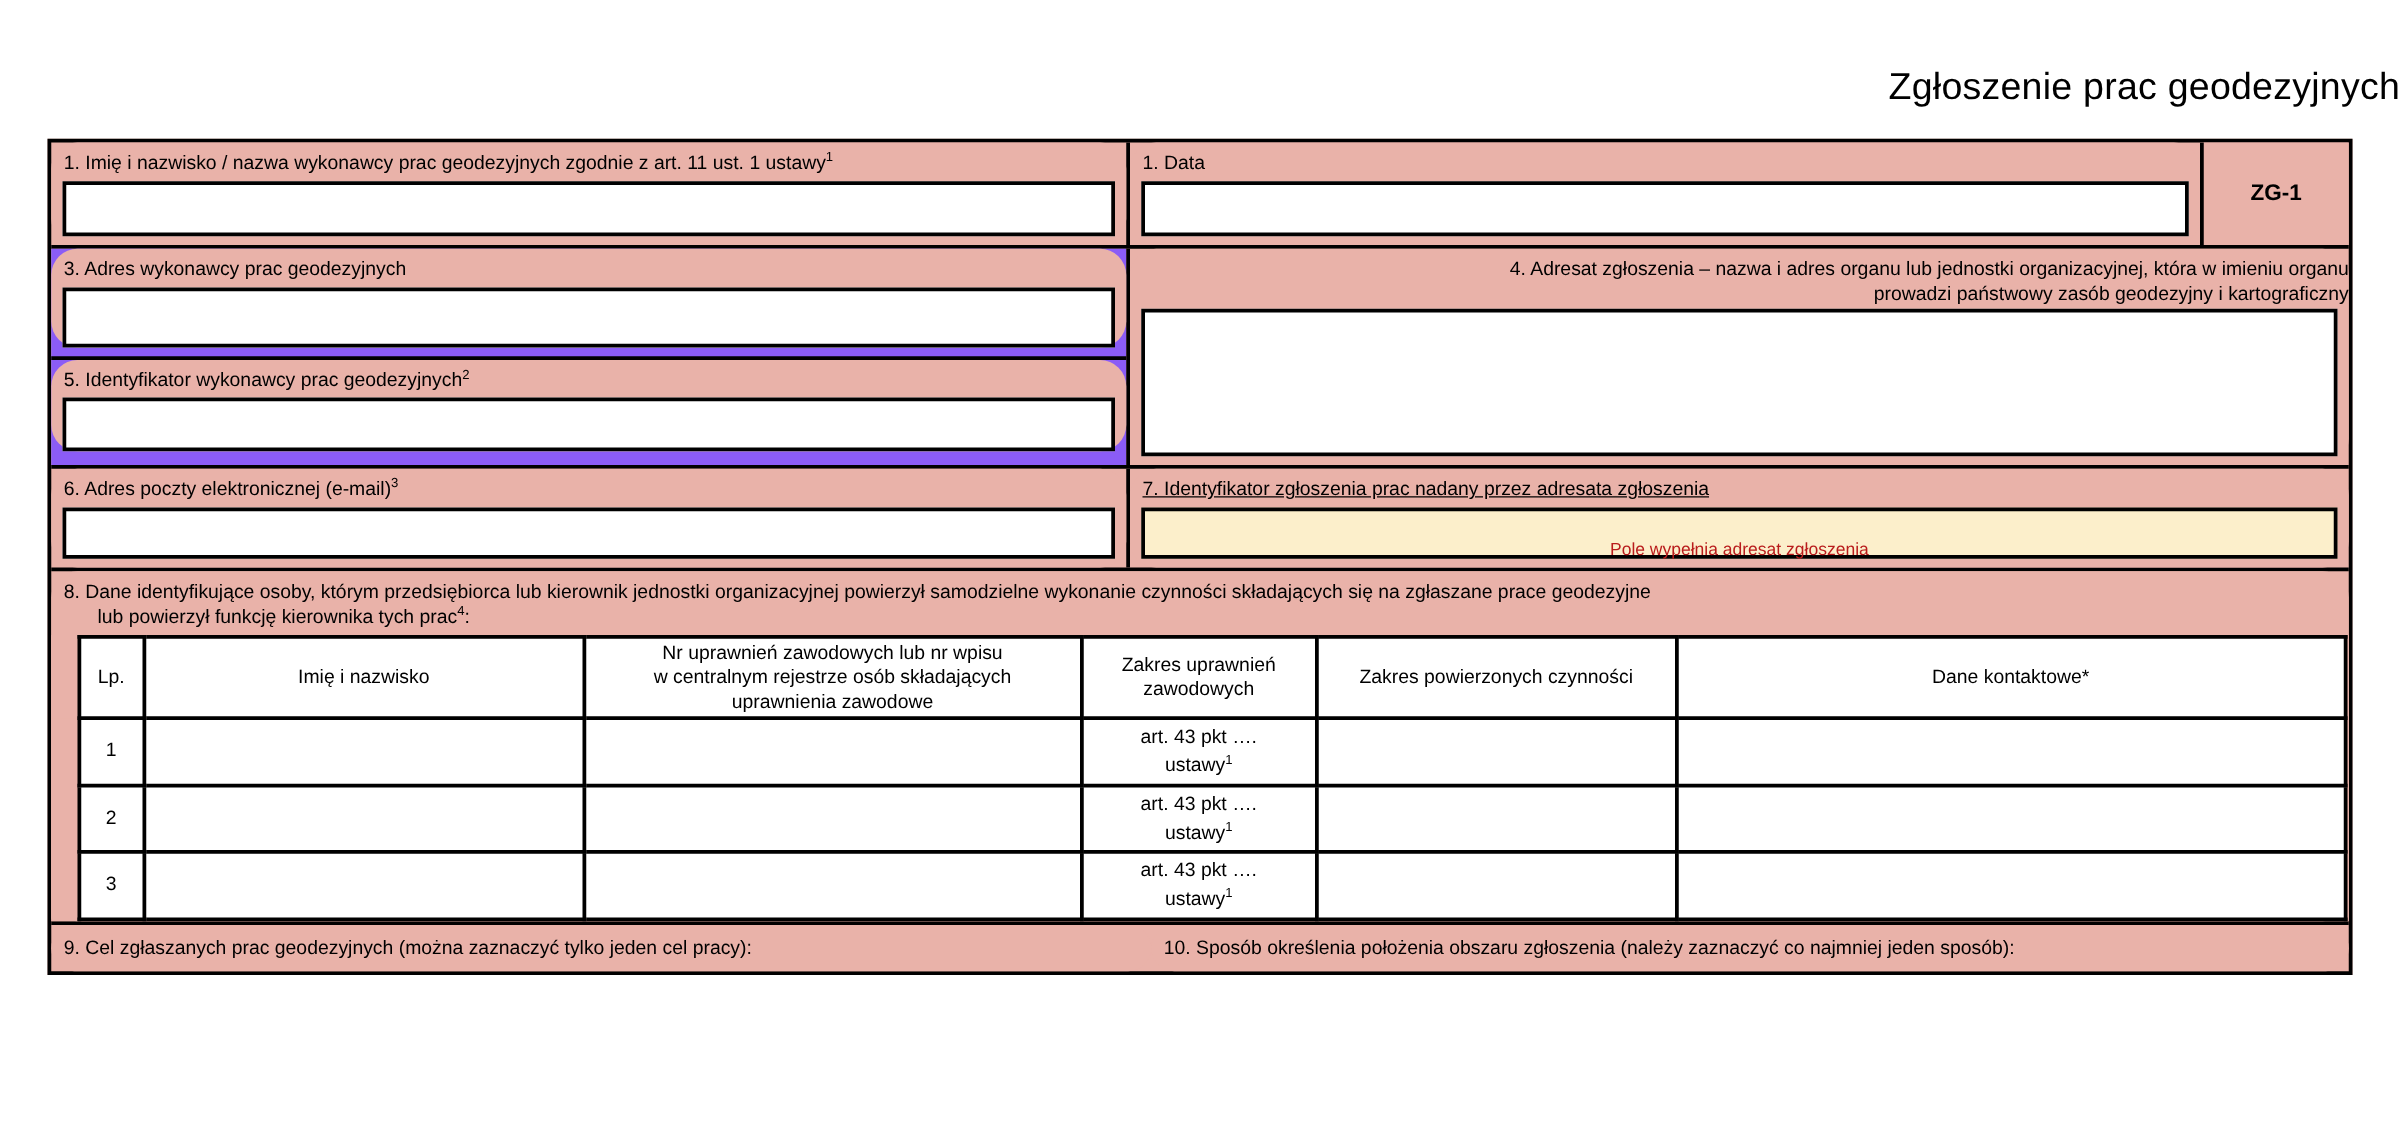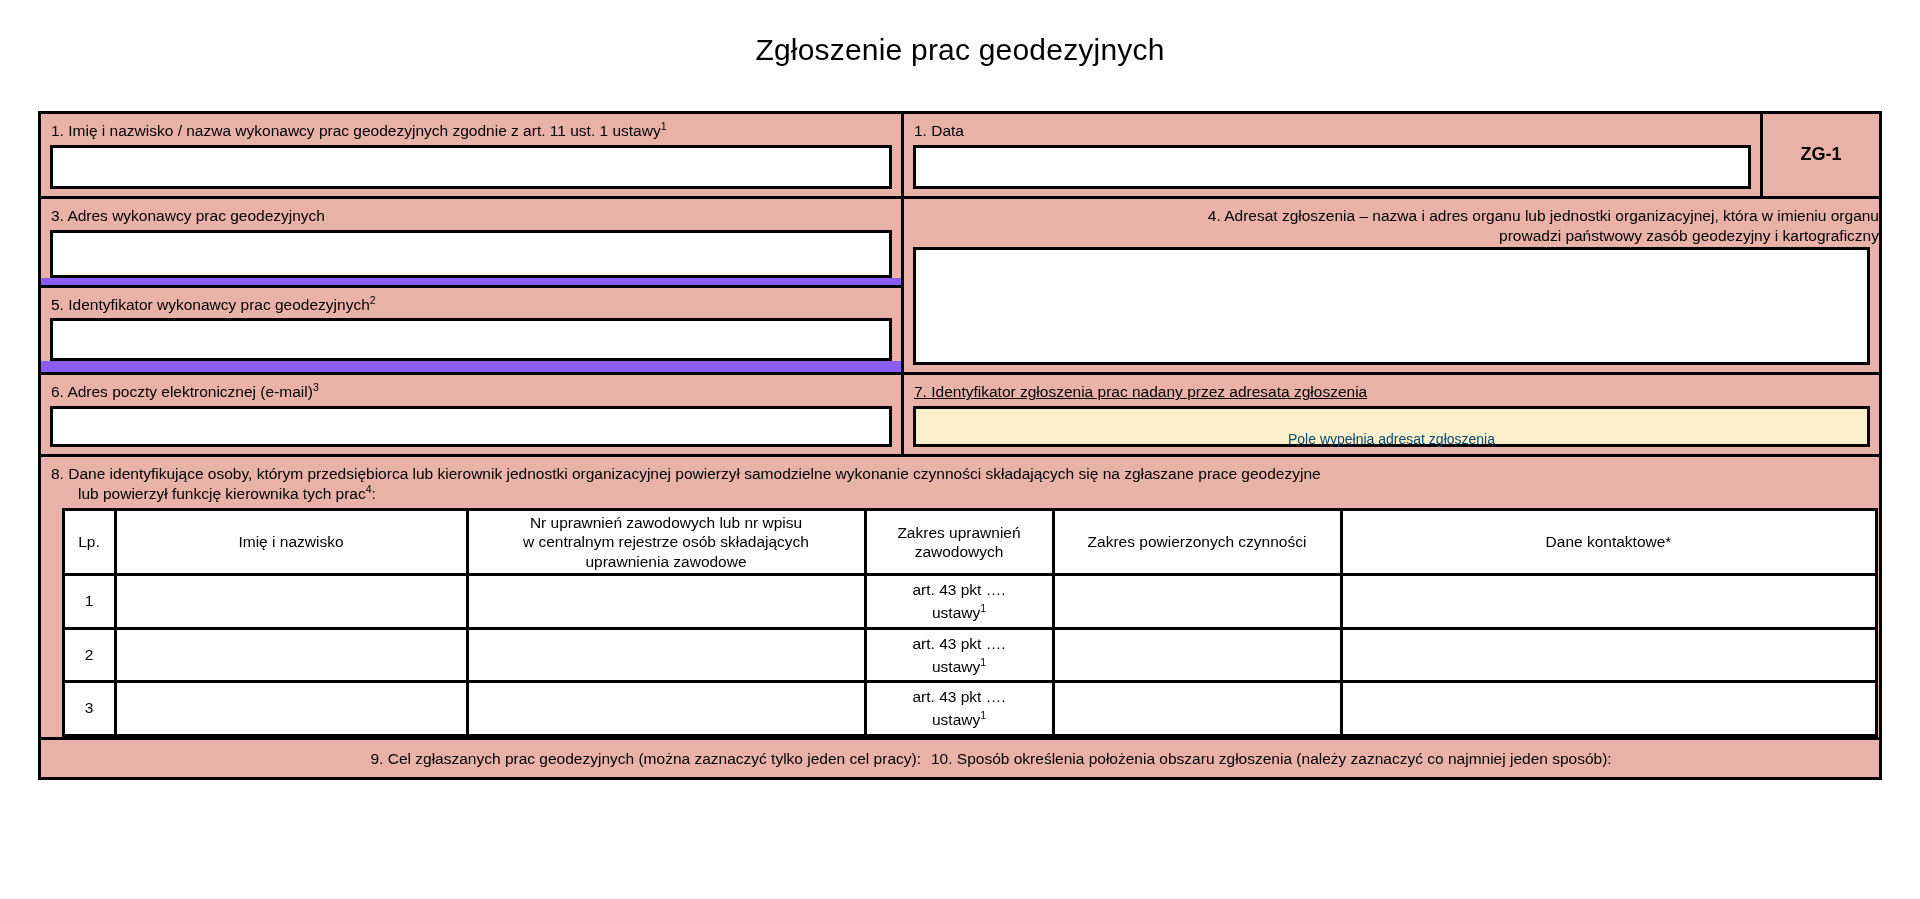--- a/index.html
+++ b/index.html
@@ -16,24 +16,24 @@
   }
 
   .page {
     position: relative;
     width: 1920px;
     height: 899px;
   }
 
   .form-title {
     position: absolute;
-    top: 33px;
+    top: 53px;
     left: 0;
     width: 1920px;
-    text-align: center;
+    text-align: right;
     font-size: 30px;
     font-weight: 400;
     letter-spacing: 0.2px;
   }
 
   
   .form {
     position: absolute;
     left: 38px;
     top: 111px;
@@ -46,20 +46,21 @@
   .row {
     display: flex;
     width: 100%;
     box-sizing: border-box;
   }
 
   .cell {
     background: #e9b2a9;
     box-sizing: border-box;
     position: relative;
+    border-radius: 21px;
   }
 
   .lbl {
     font-size: 15.5px;
     line-height: 1.28;
     padding: 7px 0 4px 10px;
     display: block;
     white-space: nowrap;
   }
   .lbl.wrap { white-space: normal; }
@@ -70,21 +71,21 @@
   .inputbox {
     background: #ffffff;
     border: 3px solid #000;
     box-sizing: border-box;
     margin: 0 9px 7px 9px;
   }
   .inputbox.beige { background: #fcefcb; }
 
   .fillnote {
     font-size: 14px;
-    color: #0c4a6e;
+    color: #b91c1c;
     text-align: center;
     padding-top: 22px;
   }
 
   
   .divider {
     width: 3px;
     background: #000;
     flex: 0 0 3px;
   }
@@ -296,21 +297,21 @@
           <td></td>
           <td class="spacer-right"></td>
         </tr>
       </tbody>
         </table>
     </div>
 
     <div class="hline"></div>
 
     <div class="row">
-      <div class="cell" style="flex:0 0 880px;text-align:right;">
+      <div class="cell" style="flex:0 0 880px;">
         <span class="lbl" style="padding-top:9px; padding-bottom:9px;">9. Cel zgłaszanych prac geodezyjnych (można zaznaczyć tylko jeden cel pracy):</span>
       </div>
       <div class="cell" style="flex:1 1 auto;">
         <span class="lbl" style="padding-top:9px; padding-bottom:9px;">10. Sposób określenia położenia obszaru zgłoszenia (należy zaznaczyć co najmniej jeden sposób):</span>
       </div>
     </div>
 
   </div>
 </div>
 

